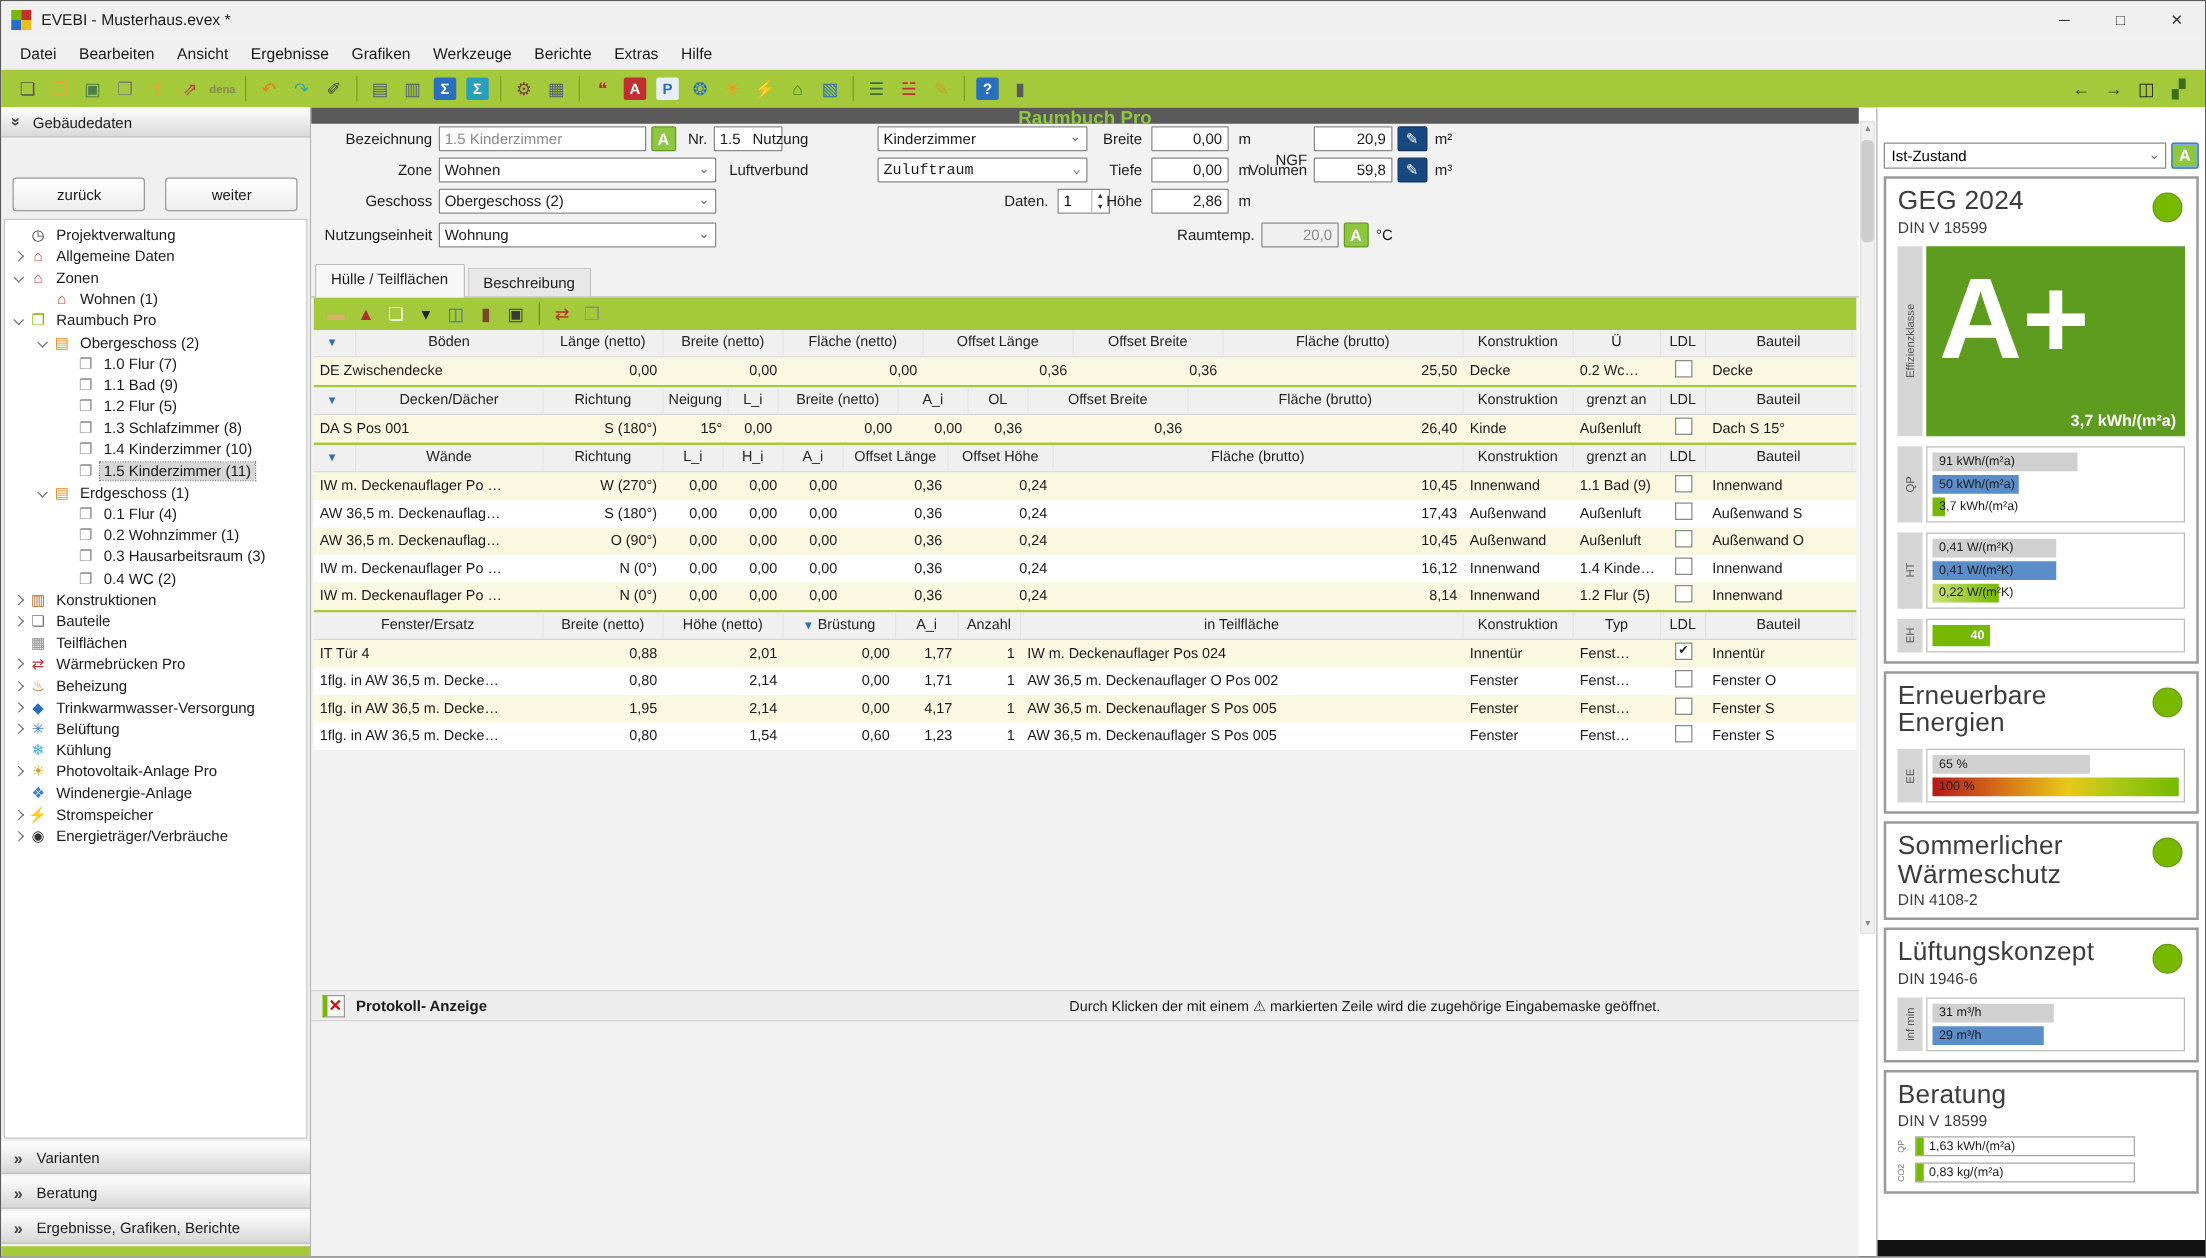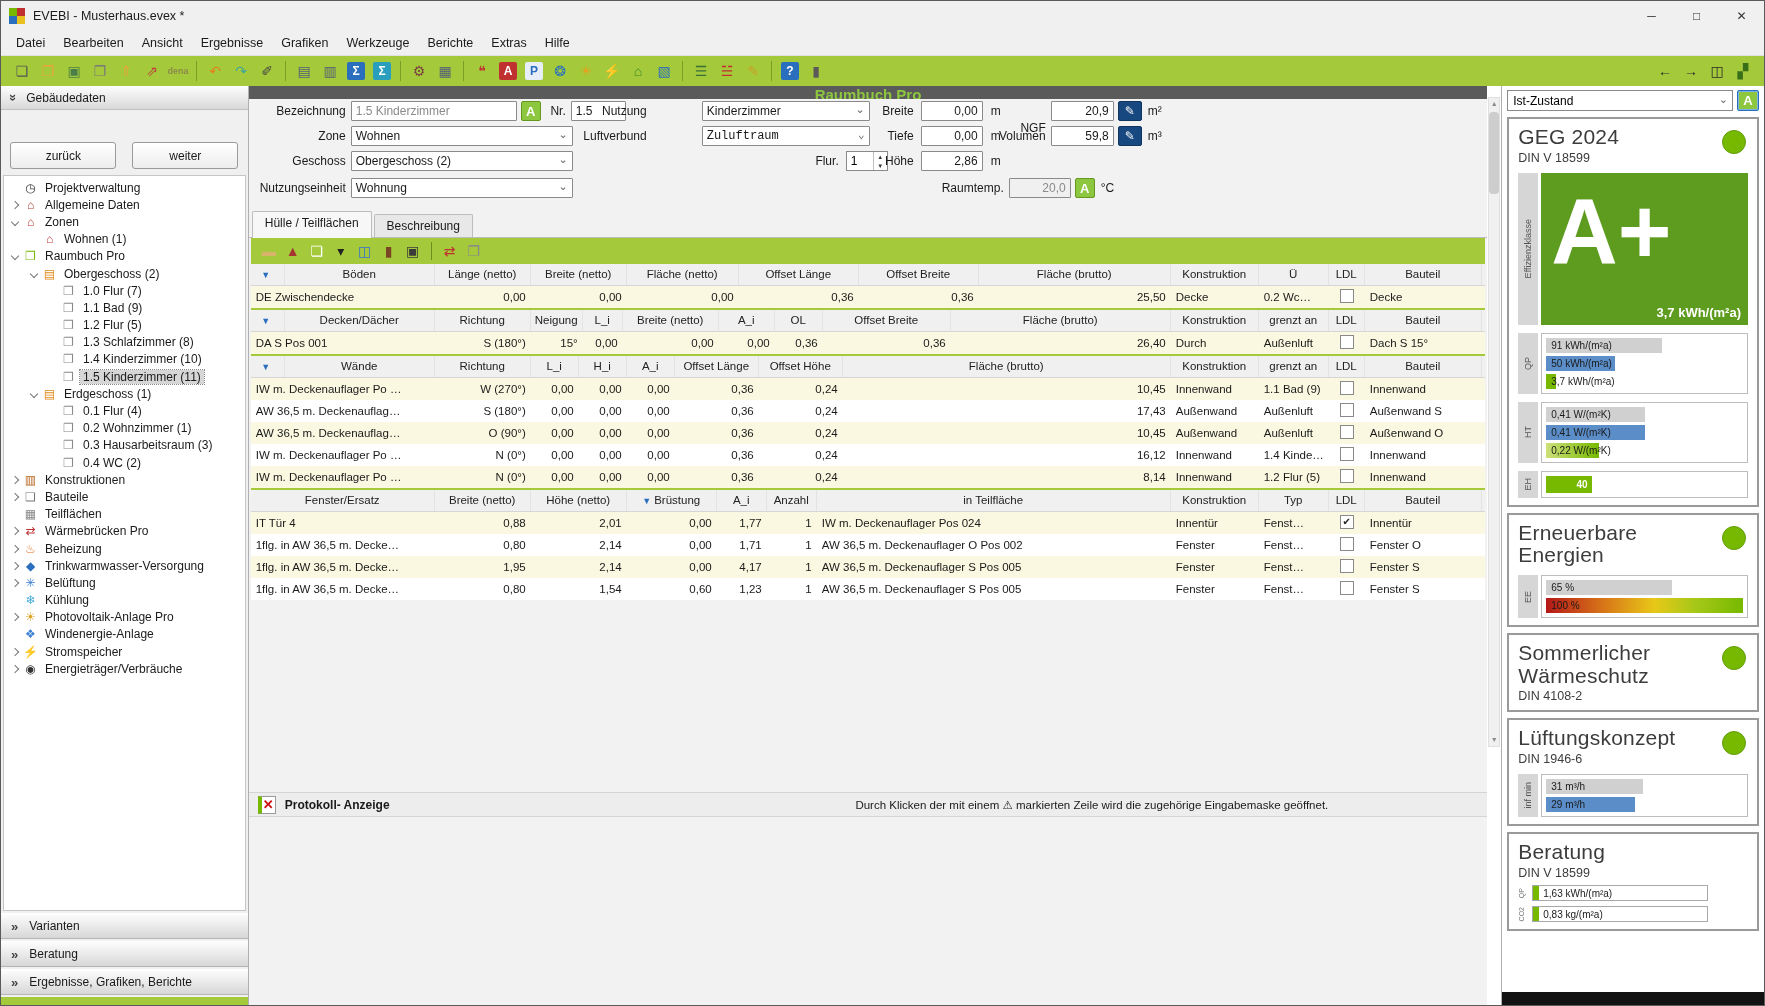--- a/index.html
+++ b/index.html
@@ -103,21 +103,21 @@
   .prot-label{font-size:12px;font-weight:bold;color:#1a1a1a;}
   .prot-hint{margin-left:auto;margin-right:150px;font-size:11.5px;color:#1a1a1a;}
   
   .vscroll{width:14px;position:relative;background:transparent;}
   .vs-track{position:absolute;left:1px;top:11px;width:12px;height:650px;background:#f0f0f0;border:1px solid #e0e0e0;box-sizing:border-box;}
   .vs-arrow{position:absolute;left:1px;width:12px;height:12px;color:#8a8a8a;font-size:7px;text-align:center;line-height:12px;}
   .vs-thumb{position:absolute;left:2px;top:26px;width:10px;height:82px;background:#cdcdcd;border-radius:4px;}
   
   .rpanel{width:263px;background:#ffffff;border-left:1px solid #b0b0b0;display:flex;flex-direction:column;
           padding:4px 5px 0 5px;box-sizing:border-box;}
-  .rp-header{display:flex;gap:4px;align-items:center;}
+  .rp-header{display:flex;gap:4px;align-items:center;margin-top:24px;}
   .rp-select{flex:1;height:21px;border:1px solid #8a8a8a;background:#fff;font-size:12px;display:flex;align-items:center;
              padding:0 18px 0 5px;position:relative;box-sizing:border-box;}
   .rp-select .chev{position:absolute;right:4px;top:2px;color:#666;font-size:11px;}
   .rp-abtn{width:22px;height:21px;background:#8dc63f;border:1px solid #2a6fbd;box-shadow:0 0 0 1px #7fb3e8 inset;
            border-radius:2px;color:#fff;font-weight:bold;font-size:13px;display:flex;align-items:center;justify-content:center;box-sizing:border-box;}
   .card{border:2px solid #9a9a9a;background:#fff;margin-top:6px;padding:7px 9px;position:relative;box-sizing:border-box;}
   .card-title{font-size:21px;color:#3c3c3c;line-height:1.08;letter-spacing:.2px;}
   .card-sub{font-size:12.5px;color:#3c3c3c;margin-top:2px;}
   .dot{position:absolute;top:11px;right:11px;width:22px;height:22px;border-radius:50%;background:#76b900;border:1px solid #639c08;}
   .vgroup{display:flex;gap:3px;margin-top:8px;}
@@ -473,21 +473,21 @@
               <span>✎</span>
             </div>
           <span class="funit" style="left:899px;">m³</span>
         </div>
         <div class="frow" style="top:52px;">
           <span class="flabel" style="left:5px;width:92px;">Geschoss</span>
           <div class="fselect" style="left:102px;width:222px;">
             <span>Obergeschoss (2)</span>
               <span class="chev">⌄</span>
           </div>
-          <span class="flabel" style="left:545px;width:45px;">Flur.</span>
+          <span class="flabel" style="left:545px;width:45px;">Daten.</span>
           <div class="spin" style="left:597px;">
             <span class="val">1</span>
             <span class="arr">
                 <span>▲</span>
                 <span>▼</span>
               </span>
           </div>
           <span class="flabel" style="left:595px;width:70px;">Höhe</span>
           <div class="fbox num" style="left:672px;width:62px;">2,86</div>
           <span class="funit" style="left:742px;">m</span>
@@ -573,21 +573,21 @@
             <div class="trow odd" style="grid-template-columns: 34px 150px 96px 52px 40px 96px 56px 48px 128px 220px 88px 70px 36px 117px;">
               <div class="cell " style="grid-column: 1 / span 2;">DA S Pos 001</div>
               <div class="cell r">S (180°)</div>
               <div class="cell r">15°</div>
               <div class="cell r">0,00</div>
               <div class="cell r">0,00</div>
               <div class="cell r">0,00</div>
               <div class="cell r">0,36</div>
               <div class="cell r">0,36</div>
               <div class="cell r">26,40</div>
-              <div class="cell ">Durch</div>
+              <div class="cell ">Kinde</div>
               <div class="cell ">Außenluft</div>
               <div class="cell c"><span class="cb"></span></div>
               <div class="cell ">Dach S 15°</div>
             </div>
           </div>
           <div class="tgroup">
             <div class="thead" style="grid-template-columns: 34px 150px 96px 48px 48px 48px 84px 84px 328px 88px 70px 36px 117px;">
               <div class="hc"><span class="ftri">▼</span></div>
               <div class="hc"><span>Wände</span></div>
               <div class="hc"><span>Richtung</span></div>

